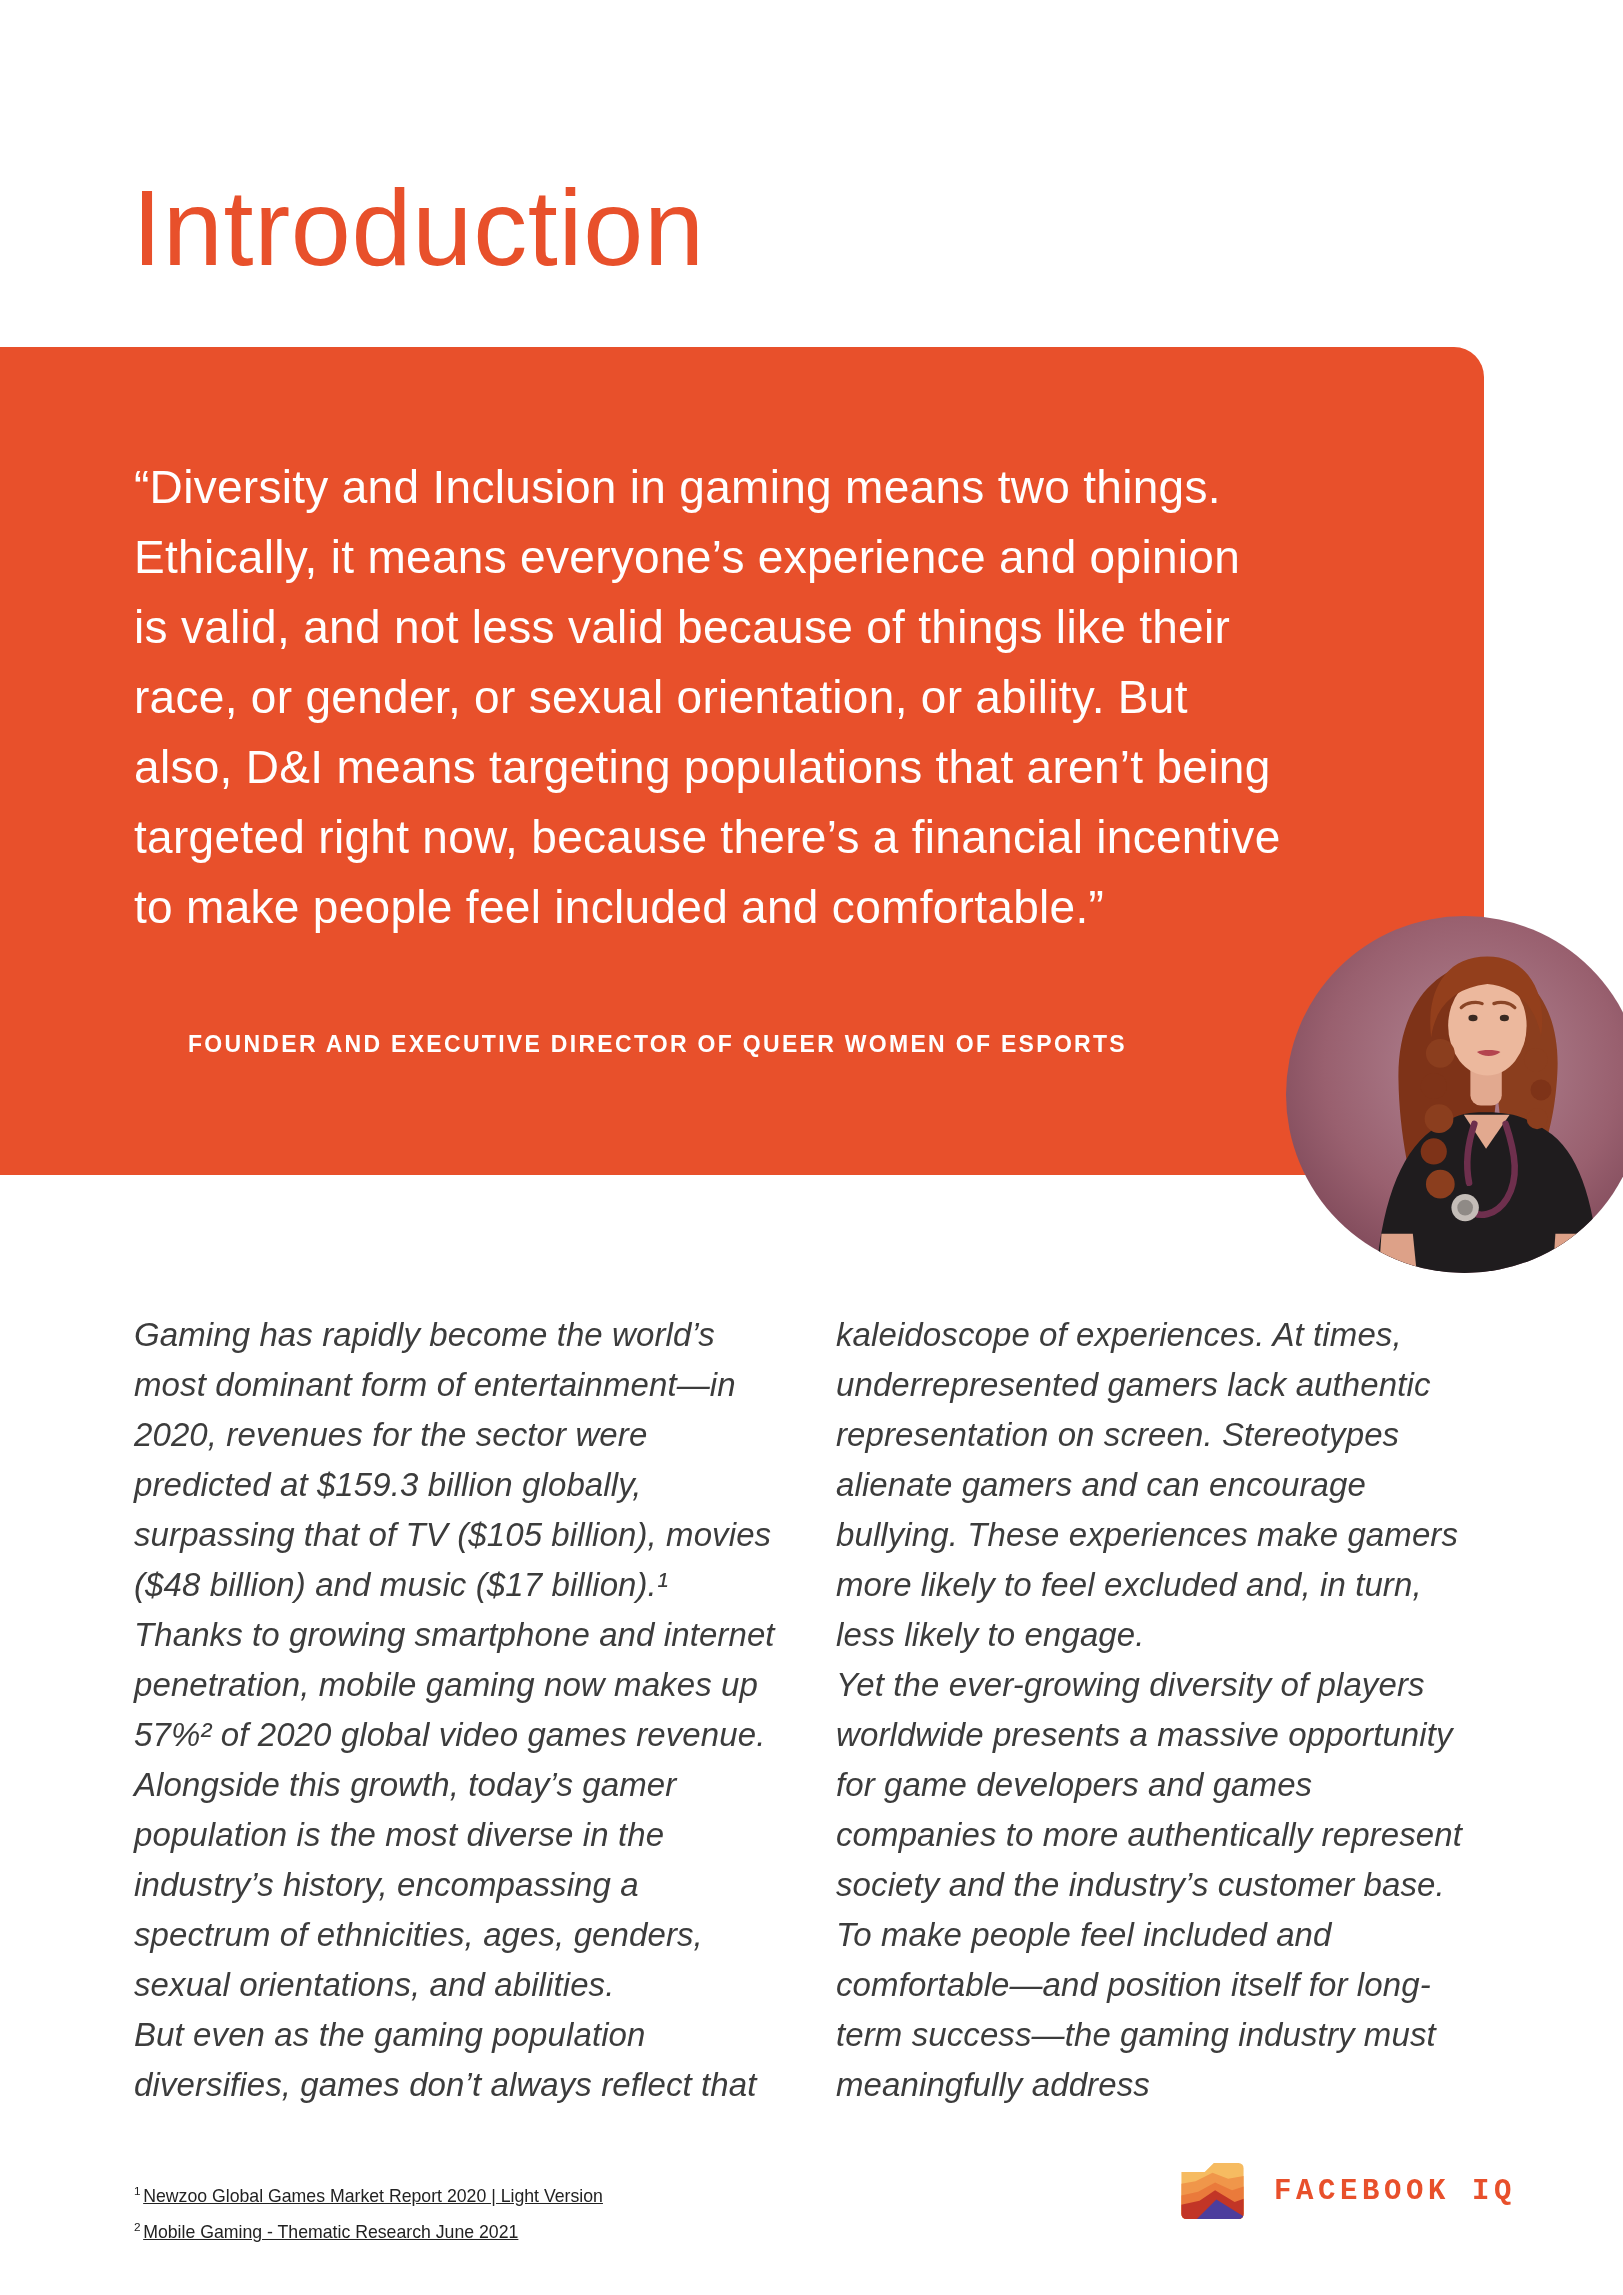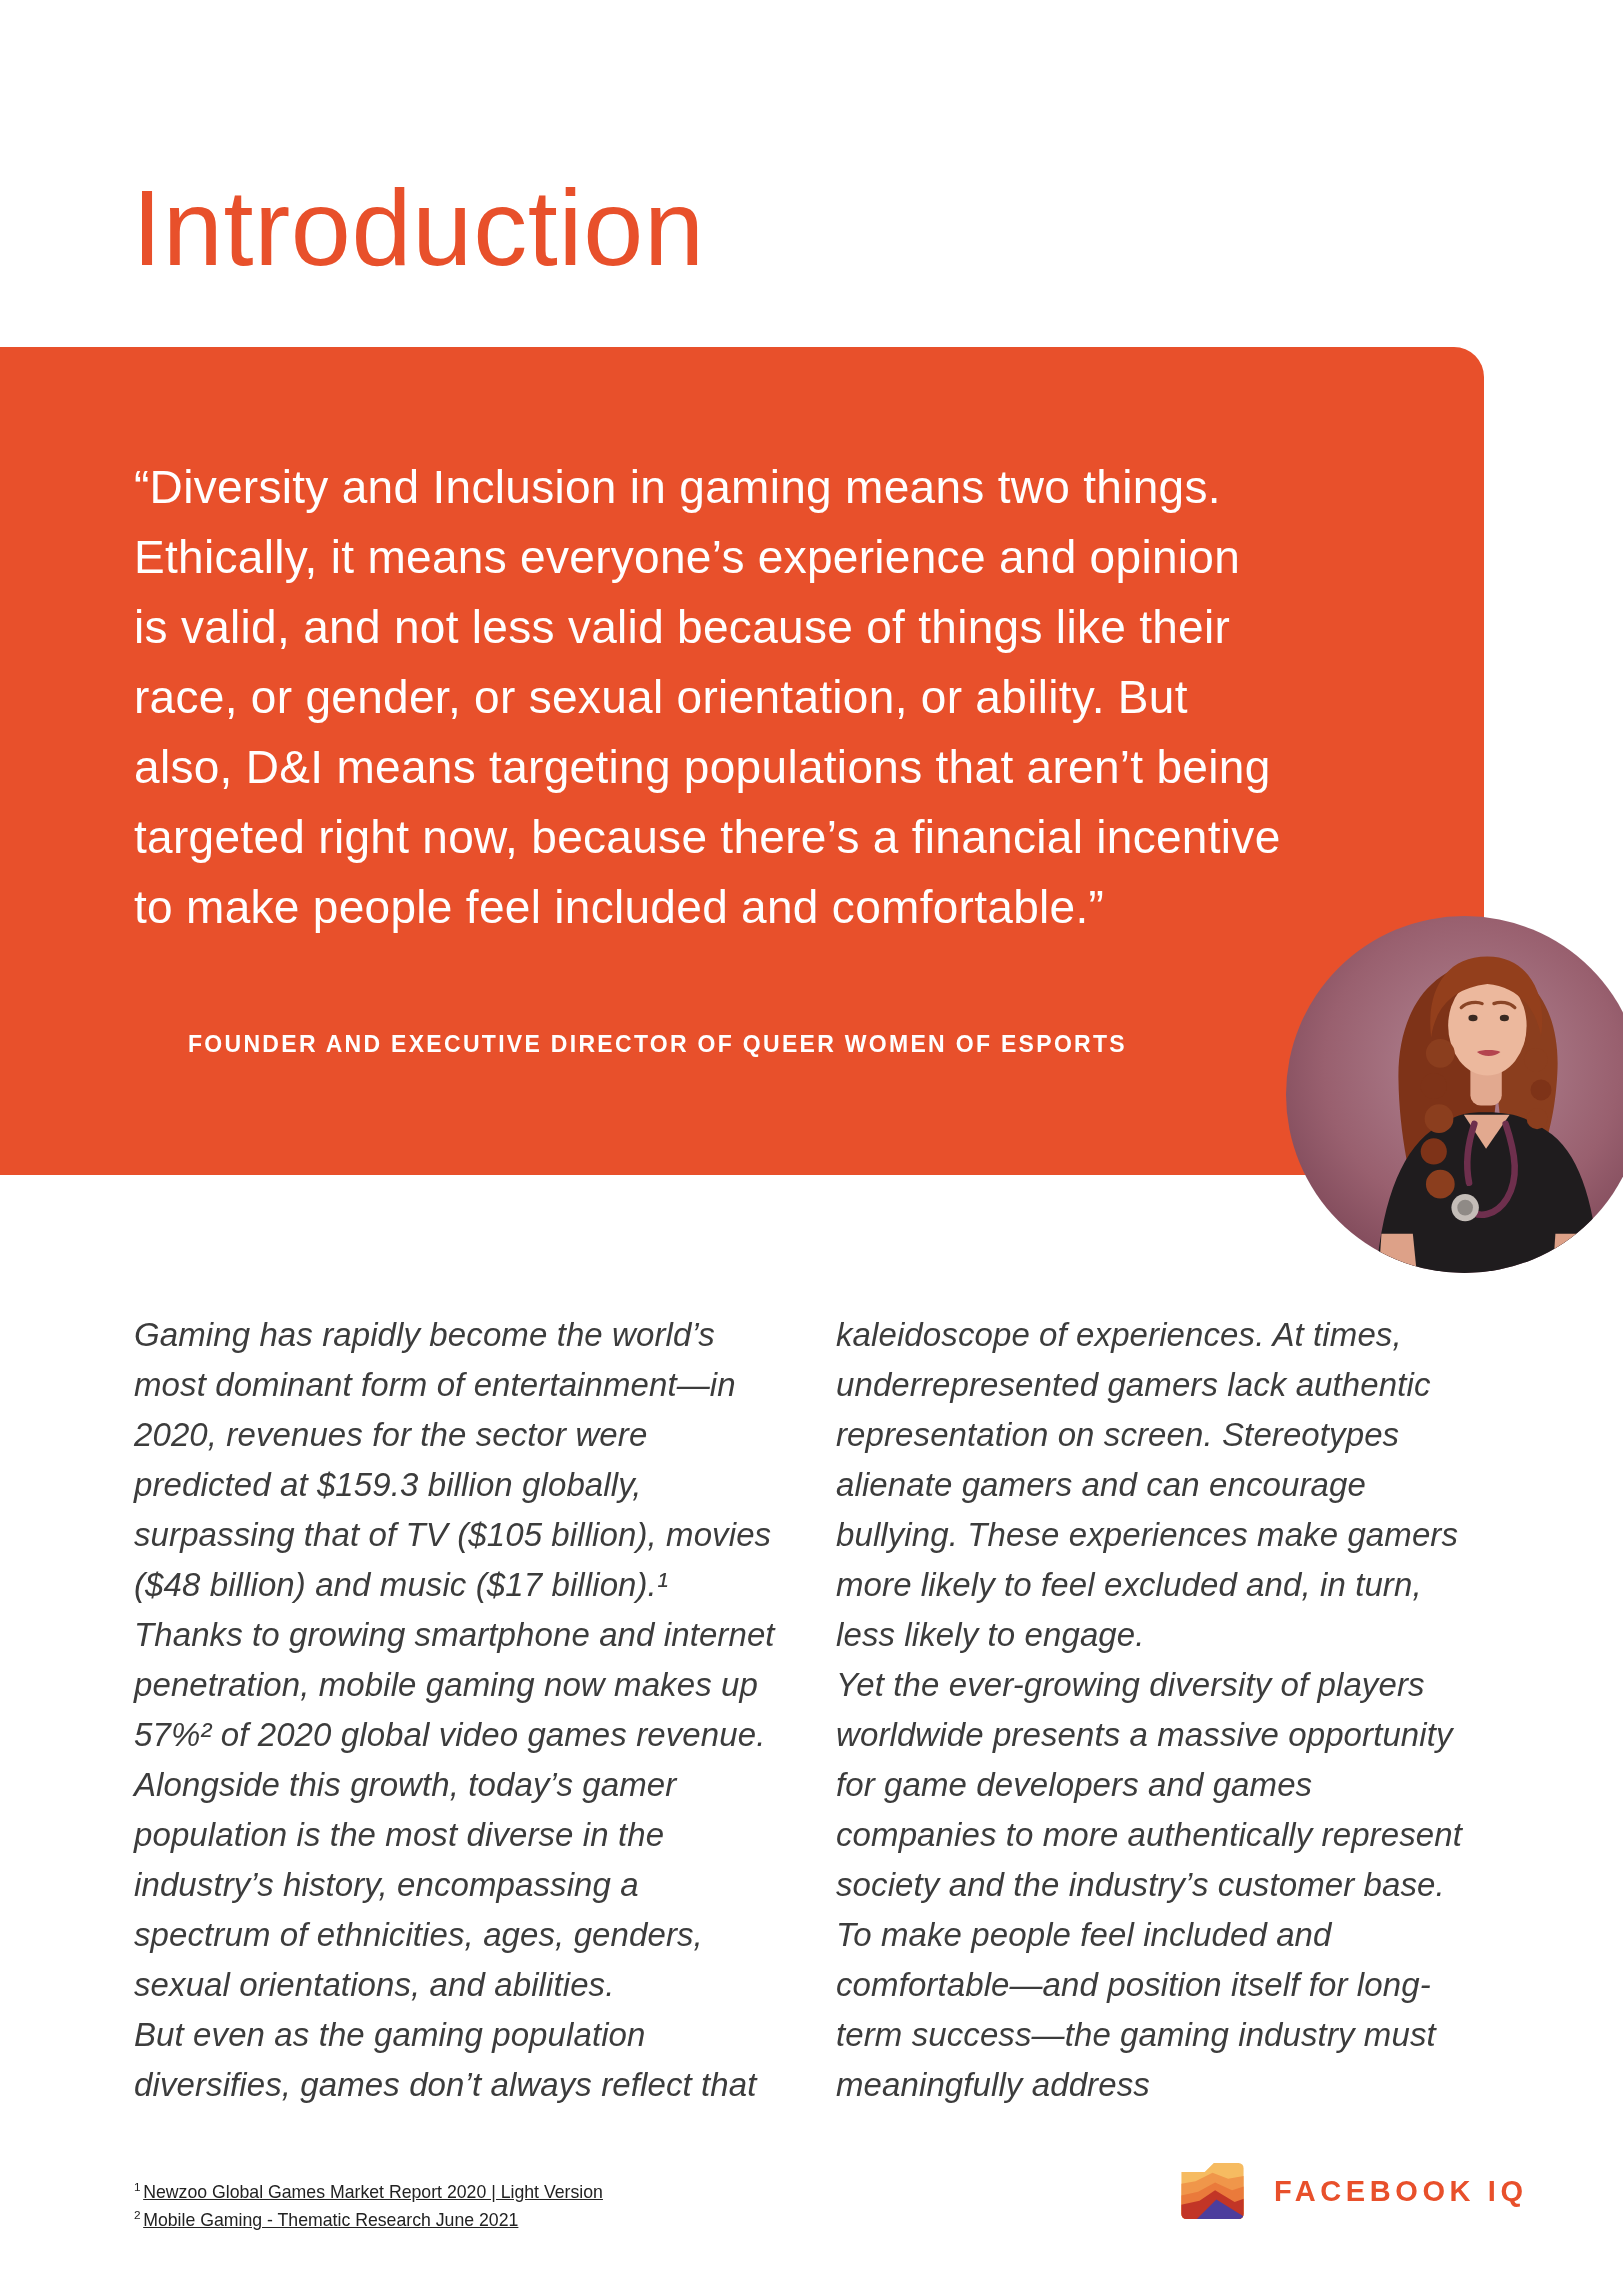--- a/index.html
+++ b/index.html
@@ -68,34 +68,34 @@
     letter-spacing:0.1px;
     font-style:italic;
   }
   .col-left  { left:134px;  width:645px; }
   .col-right { left:836px; width:638px; }
   .body-col p + p { }
   .footnotes {
     position:absolute;
     left:134px; top:2176px;
     font-size:17.7px;
-    line-height:23px;
+    line-height:31px;
     color:#222222;
   }
   .footnote sup { font-size:11.8px; margin-right:2.6px; }
   .fn-link { text-decoration:underline; color:#222222; cursor:pointer; }
   .brand {
     position:absolute;
     left:1181px; top:2163px;
     display:flex; align-items:center;
   }
   .brand-icon { width:63px; height:56px; }
   .brand-word {
     margin-left:30px;
-    font-family:Liberation Sans, sans-serif;
+    font-family:Liberation Mono, monospace;
     font-weight:bold;
     font-size:29px;
     letter-spacing:4.6px;
     color:#E8502B;
     white-space:nowrap;
   }
 </style>
 </head>
 <body>
 

